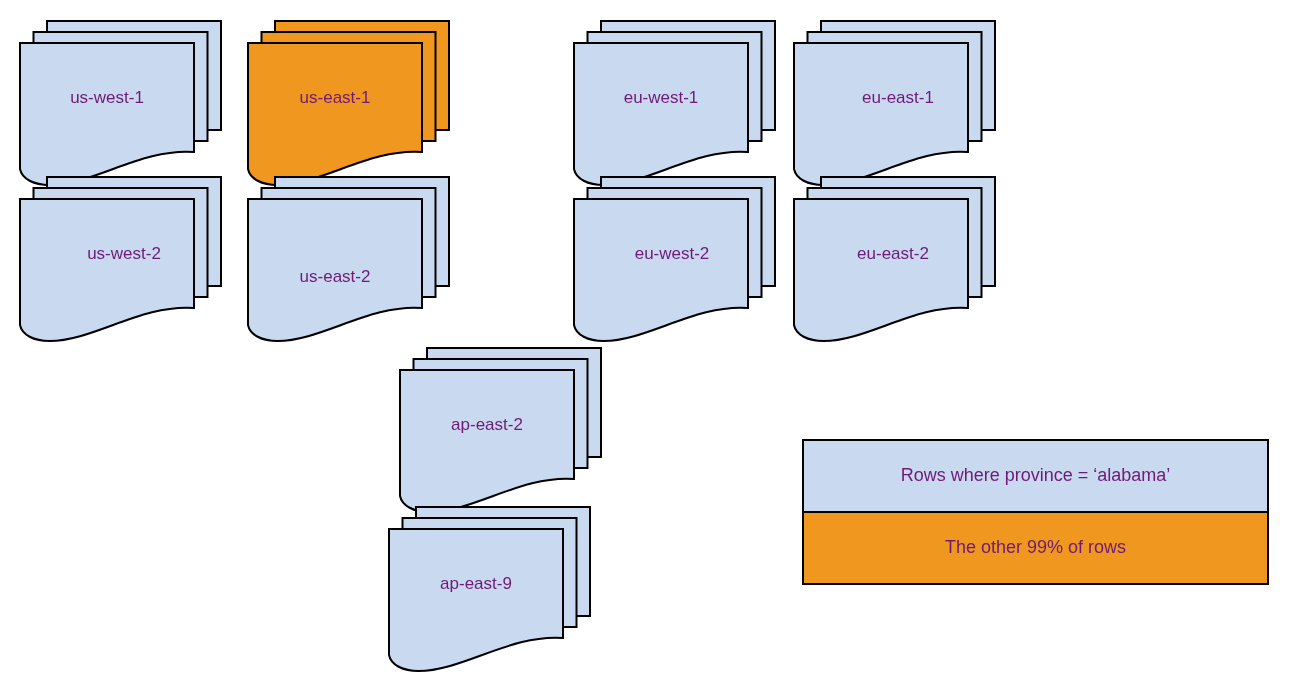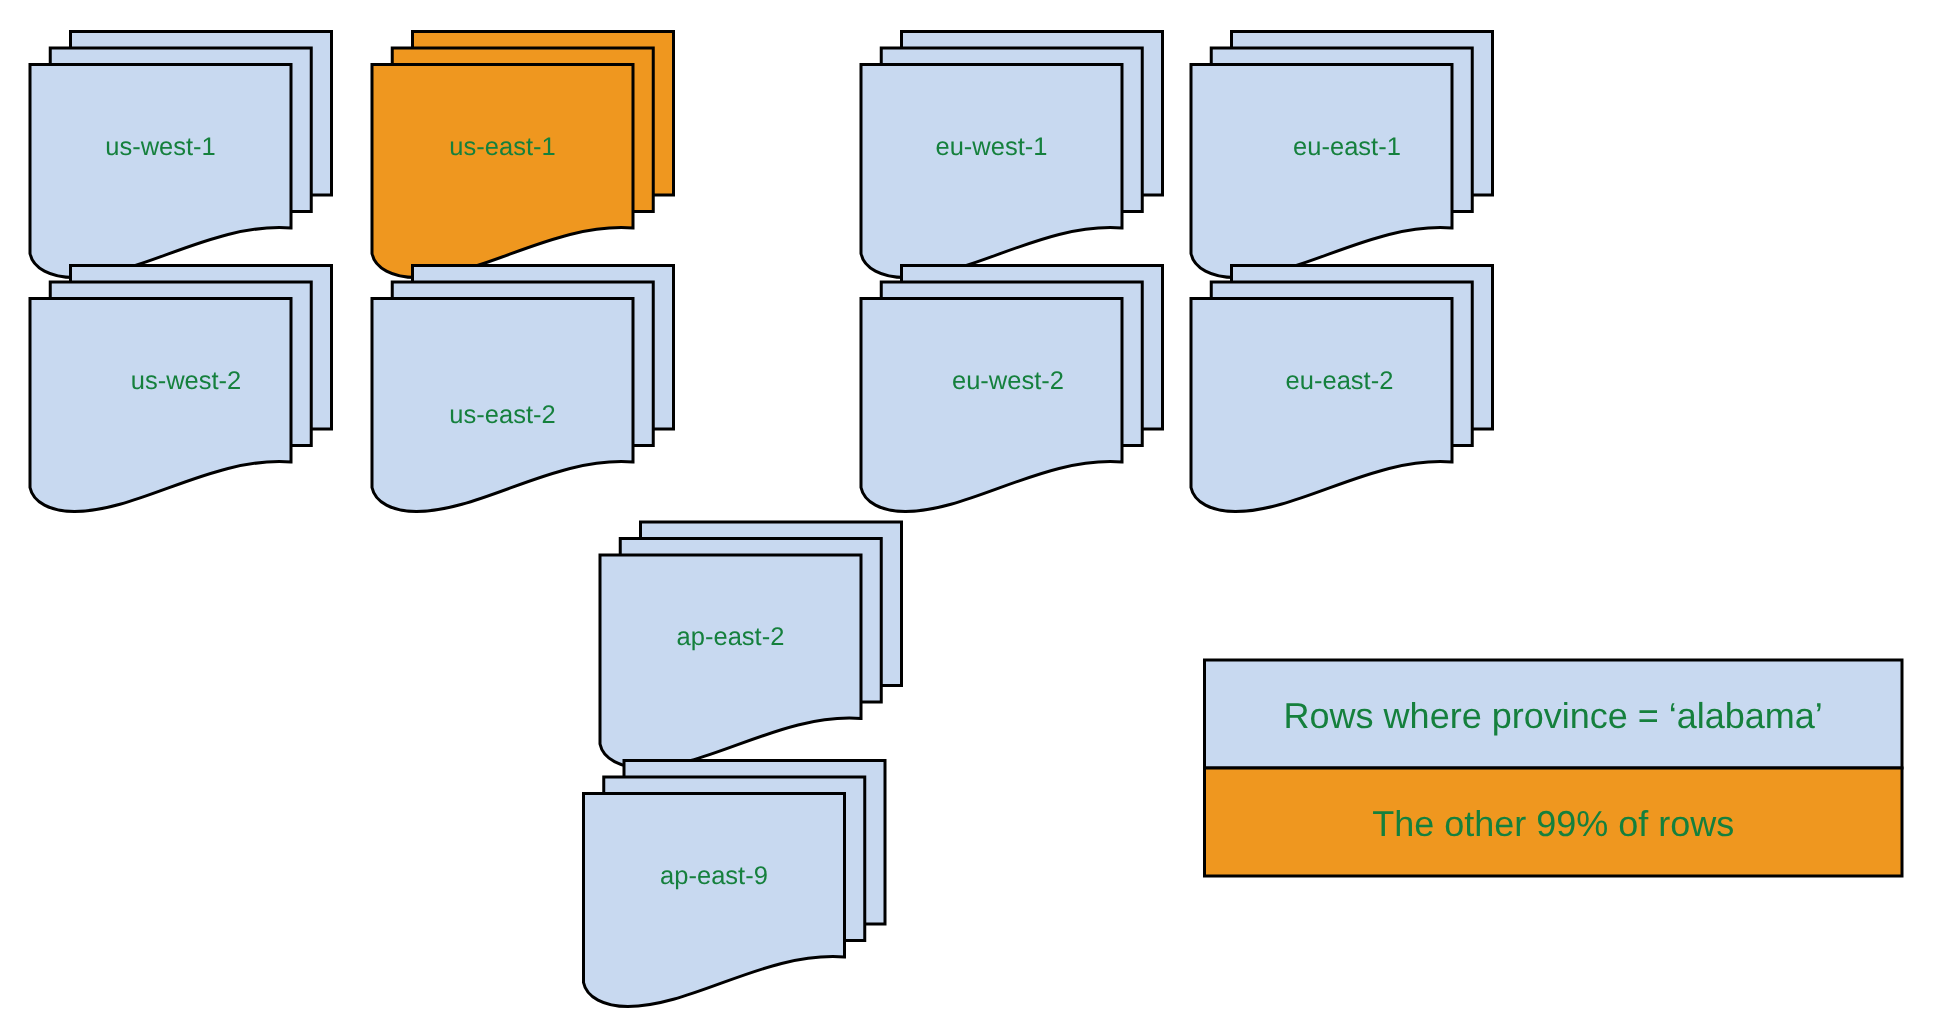--- a/index.html
+++ b/index.html
@@ -18,31 +18,31 @@
     position: absolute;
     left: 0;
     top: 0;
     width: 1296px;
     height: 680px;
   }
   .stack-label {
     position: absolute;
     font-family: "Liberation Sans", sans-serif;
     font-size: 17px;
-    color: #15803d;
+    color: #701a75;
     white-space: nowrap;
     text-align: center;
     pointer-events: none;
     line-height: 1;
   }
   .legend-label {
     position: absolute;
     font-family: "Liberation Sans", sans-serif;
-    font-size: 24px;
-    color: #15803d;
+    font-size: 18px;
+    color: #701a75;
     white-space: nowrap;
     text-align: center;
     line-height: 1;
   }
 </style>
 </head>
 <body>
 
 <svg id="canvas" viewBox="0 0 1296 680" xmlns="http://www.w3.org/2000/svg">
   <g id="stacks-group">

